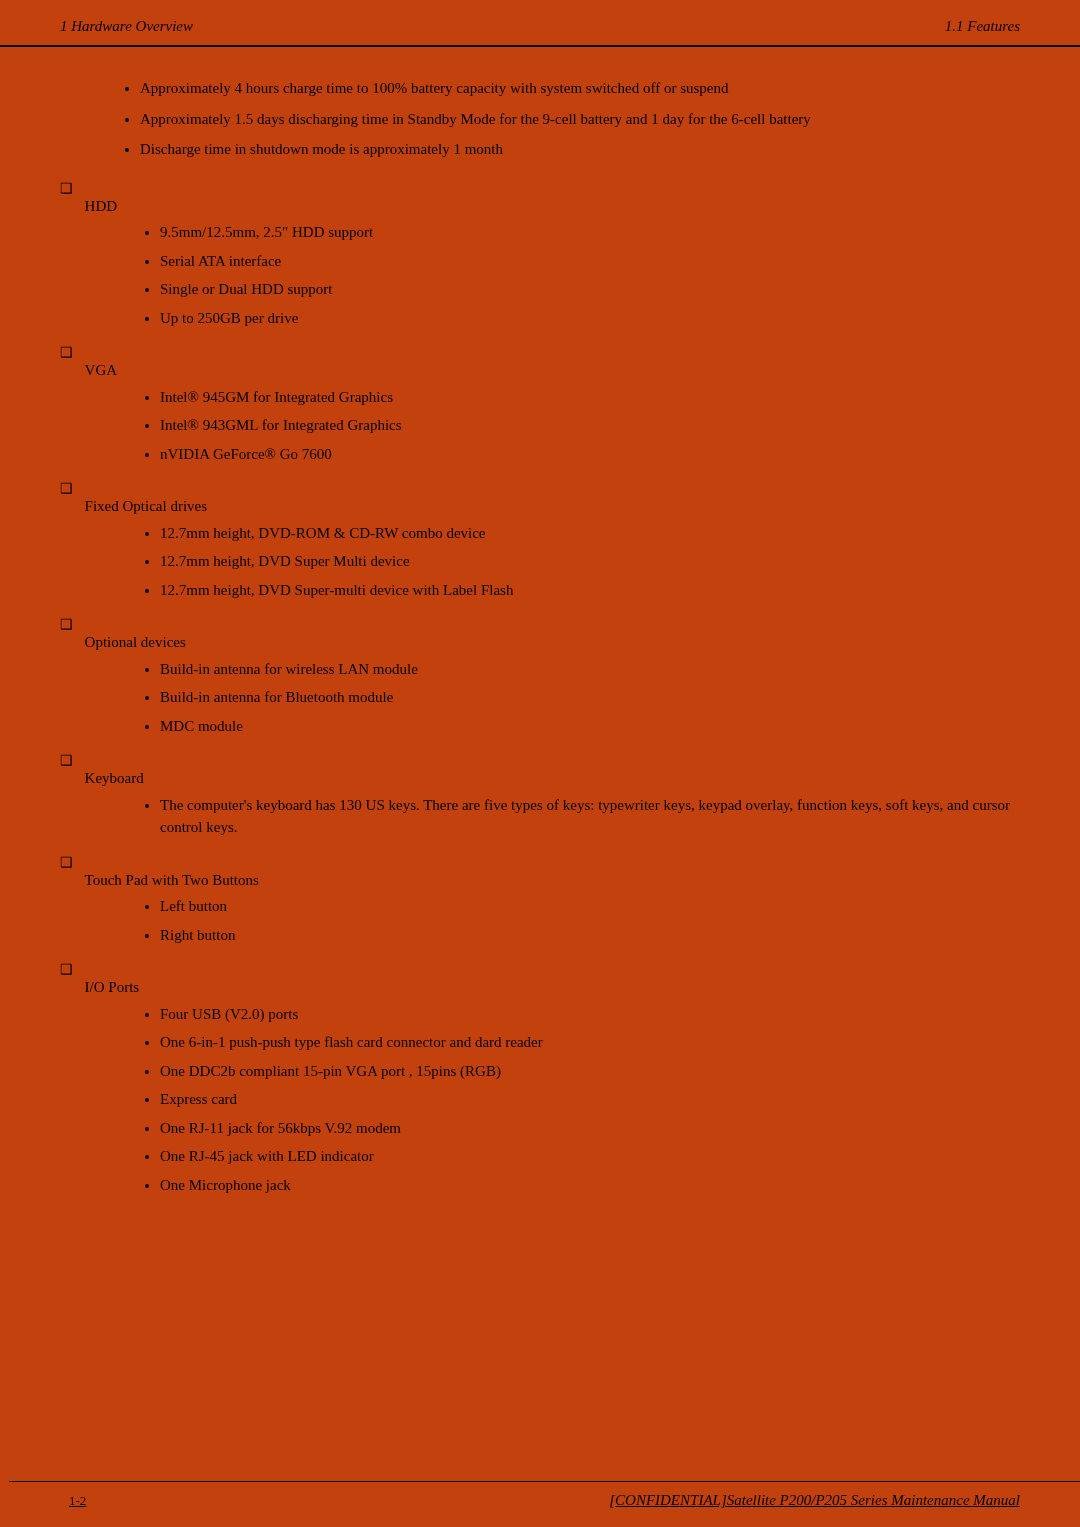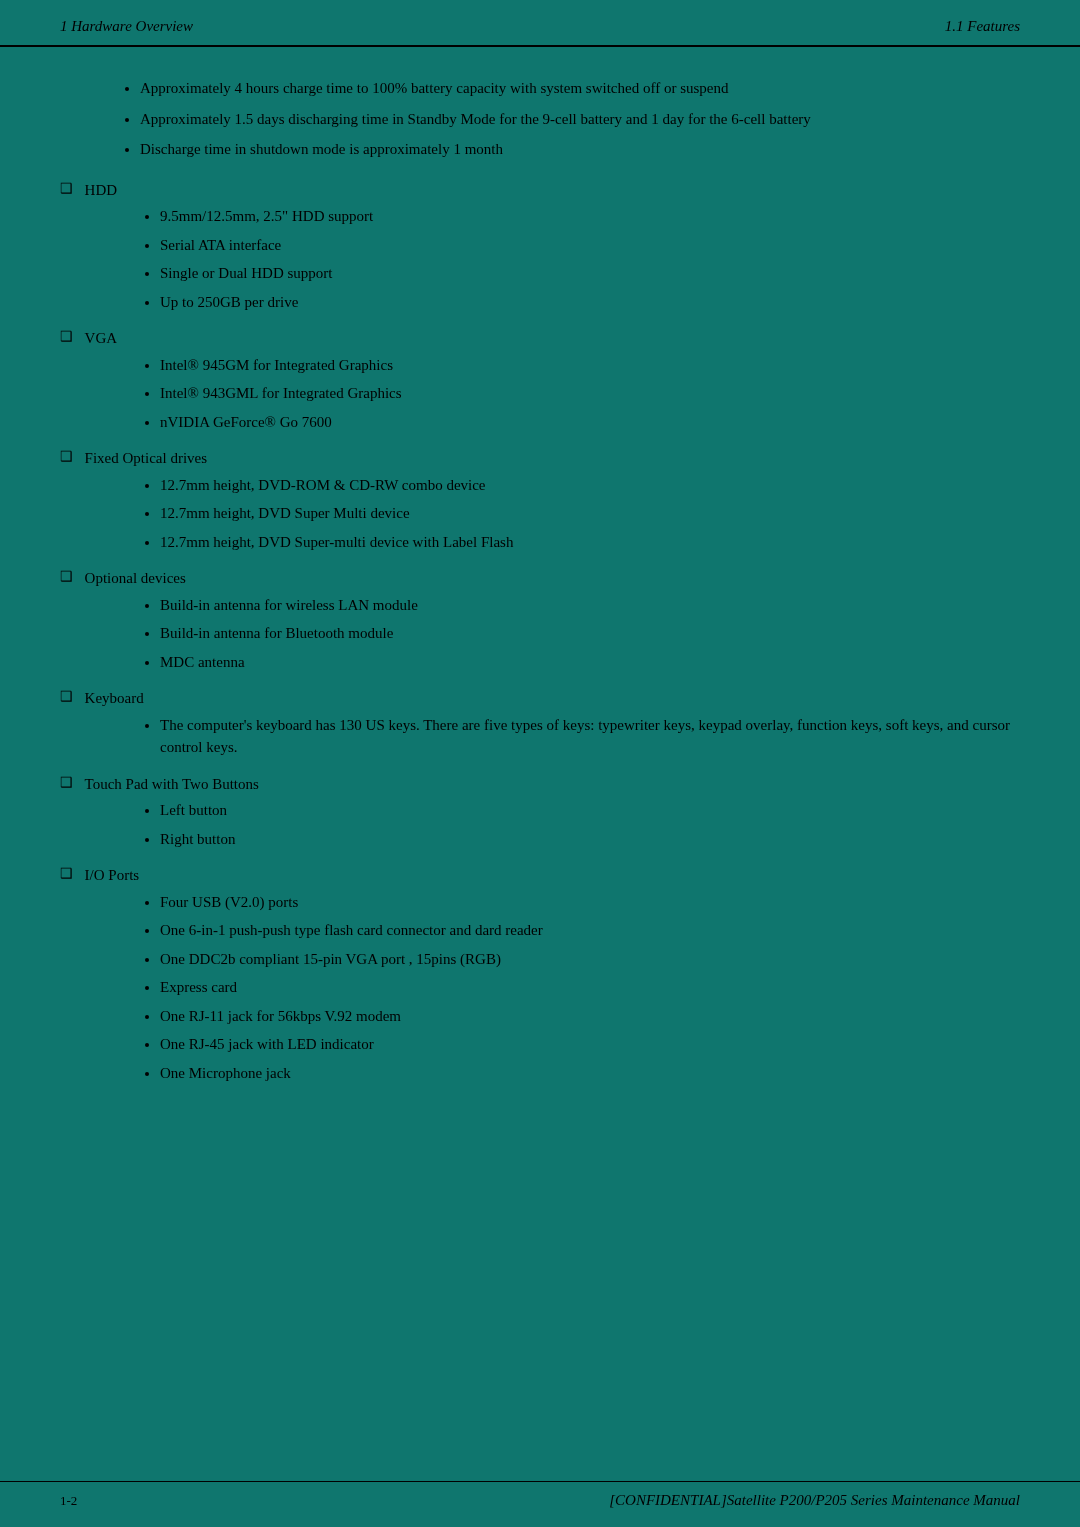--- a/index.html
+++ b/index.html
@@ -14,21 +14,21 @@
       font-size: 15px;
       color: #000000;
       width: 1080px;
       min-height: 1527px;
       position: relative;
     }
 
     .page-container {
       width: 1080px;
       min-height: 1527px;
-      background: #0f766e;
+      background: #c2410c;
       padding: 0;
       position: relative;
     }
 
     
     .page-header {
       display: flex;
       justify-content: space-between;
       align-items: center;
       padding: 18px 60px 10px 60px;
@@ -44,27 +44,28 @@
     .header-right {
       font-style: italic;
       font-size: 15px;
       margin-left: 24px;
     }
 
     
     .page-footer {
       position: absolute;
       bottom: 0;
-      left: 0;
+      left: 9px;
       right: 0;
       display: flex;
       justify-content: space-between;
       align-items: center;
       padding: 10px 60px 18px 60px;
       border-top: 1.5px solid #000;
+      text-decoration: underline;
     }
 
     .footer-left {
       font-size: 13px;
     }
 
     .footer-right {
       font-size: 15px;
       font-style: italic;
       margin-left: 38px;
@@ -103,20 +104,21 @@
     .checkbox-icon {
       margin-right: 12px;
       margin-top: 1px;
       flex-shrink: 0;
       font-size: 14px;
     }
 
     .checkbox-label {
       font-size: 15px;
       line-height: 1.5;
+      margin-top: 16px;
     }
 
     
     .sub-bullets {
       margin-left: 100px;
       margin-top: 4px;
       margin-bottom: 4px;
     }
 
     .sub-bullets li {
@@ -180,21 +182,21 @@
           </ul>
         </div>
         <div class="checkbox-section">
           <div class="checkbox-item">
             <span class="checkbox-icon">❑</span>
             <span class="checkbox-label">Optional devices</span>
           </div>
           <ul class="sub-bullets">
             <li>Build-in antenna for wireless LAN module</li>
             <li>Build-in antenna for Bluetooth module</li>
-            <li>MDC antenna</li>
+            <li>MDC module</li>
           </ul>
         </div>
         <div class="checkbox-section">
           <div class="checkbox-item">
             <span class="checkbox-icon">❑</span>
             <span class="checkbox-label">Keyboard</span>
           </div>
           <ul class="sub-bullets">
             <li>The computer's keyboard has 130 US keys. There are five types of keys: typewriter keys, keypad overlay, function keys, soft keys, and cursor control keys.</li>
           </ul>

